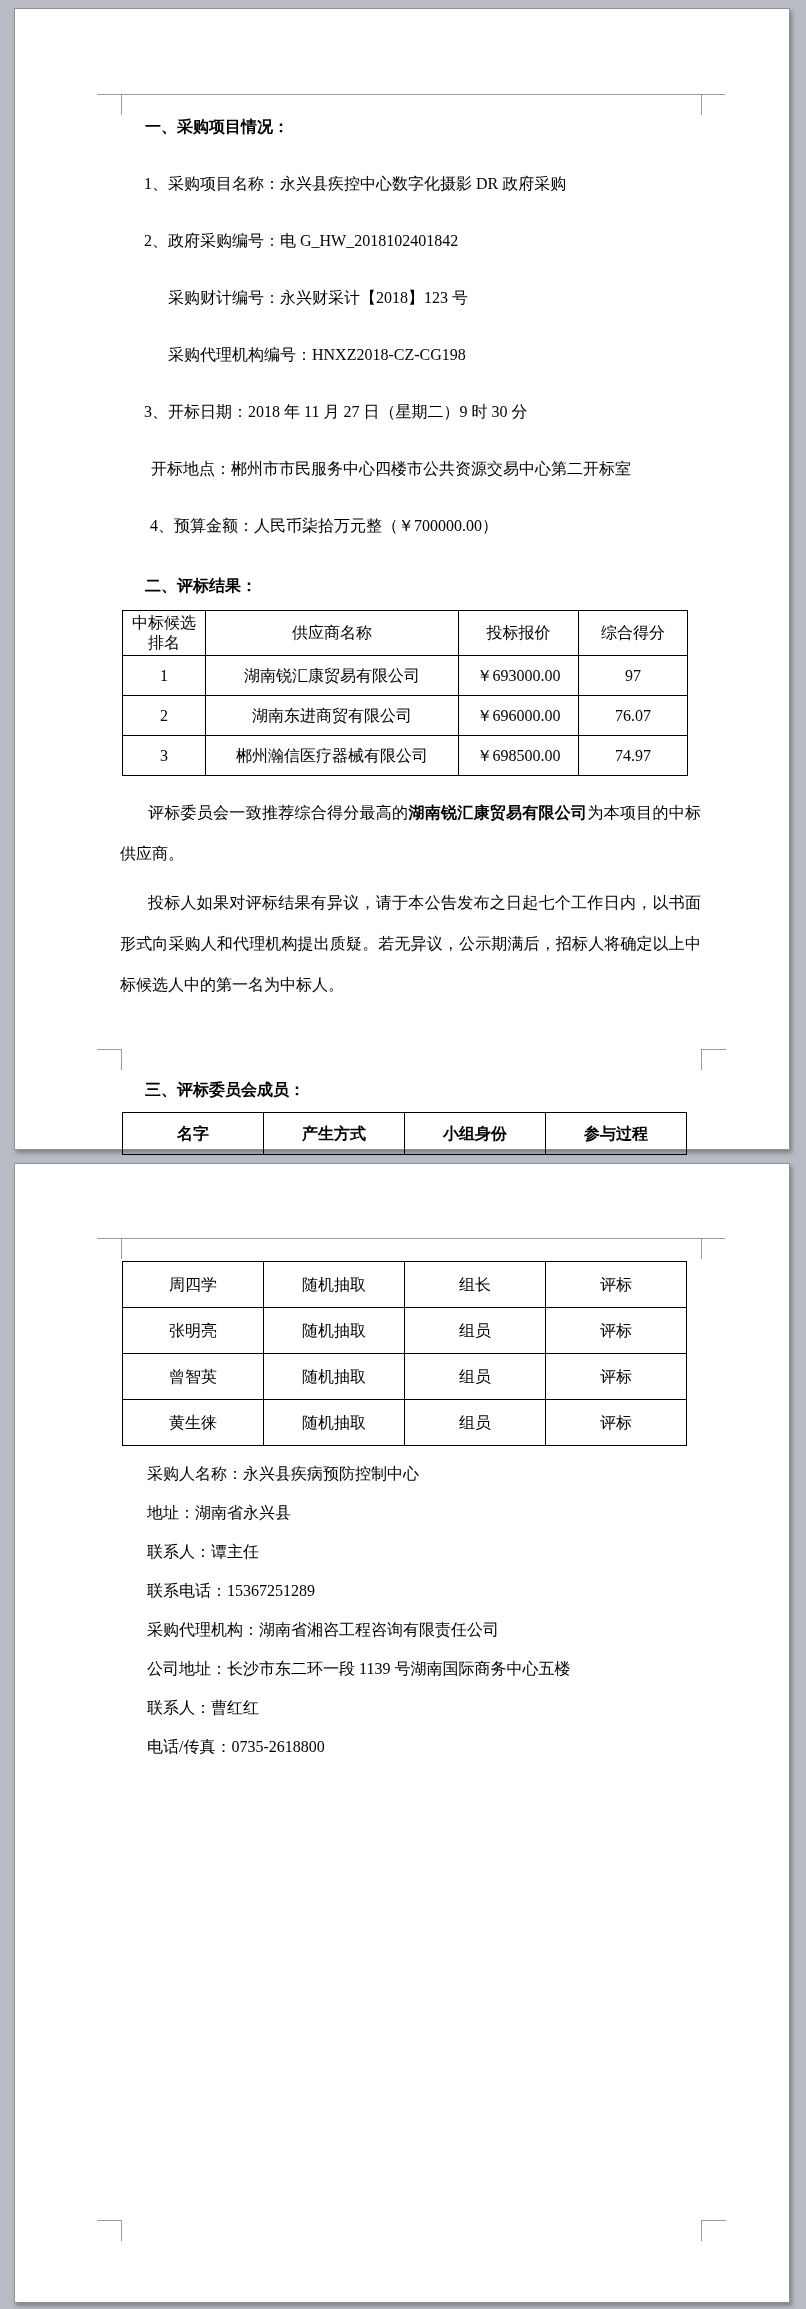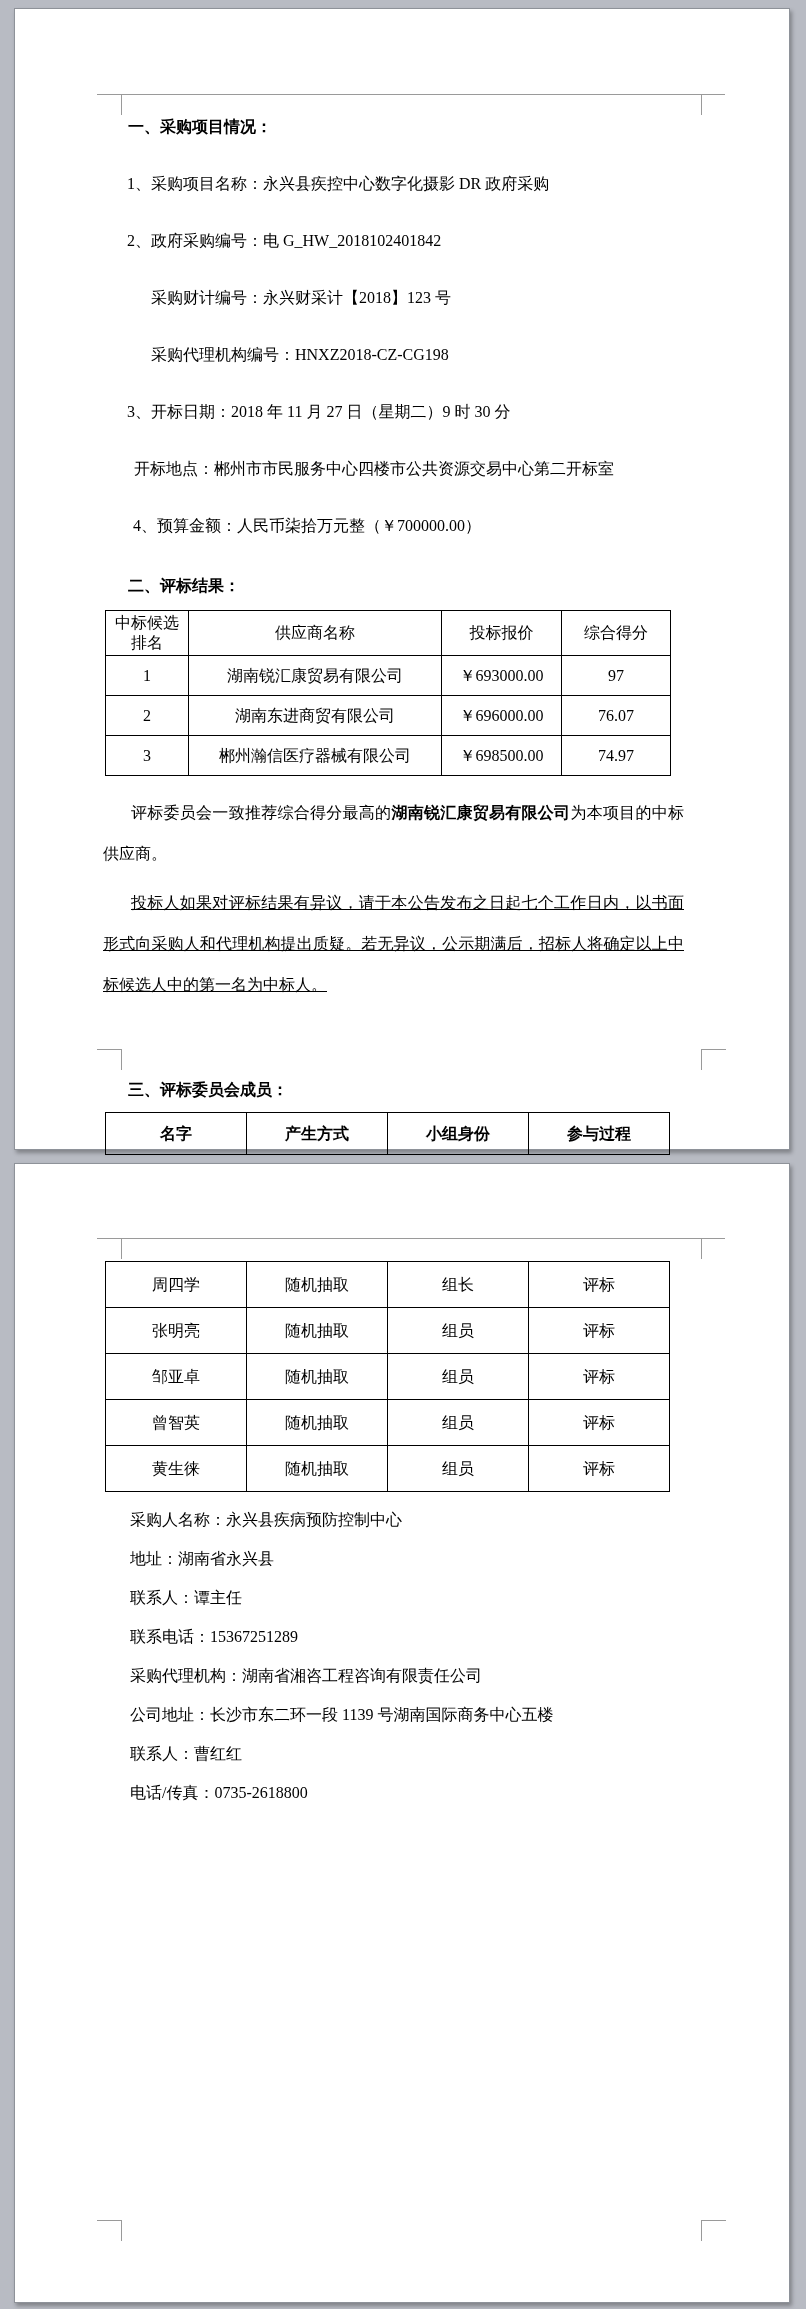--- a/index.html
+++ b/index.html
@@ -19,21 +19,21 @@
     box-sizing:border-box;
   }
   .page1{height:1142px;margin-bottom:13px;}
   .page2{height:1140px;}
   
   .bl{position:absolute;background:#9a9a9a;}
   .bl.h{height:1px;}
   .bl.v{width:1px;}
   .content{
     position:absolute;
-    left:88px;
+    left:105px;
     width:581px;
     top:0;
     font-size:16px;
     line-height:19px;
   }
   .h2{
     font-weight:bold;
     font-size:16px;
     margin:0;
     text-indent:25px;
@@ -45,21 +45,21 @@
   .i2{text-indent:31px;}
   .i3{text-indent:48px;}
   .ic{text-indent:27px;}
   p.para{
     margin:0;
     text-indent:28px;
     line-height:41px;
     text-align:justify;
   }
   p.para1{margin-top:16px;}
-  p.para2{margin-top:8px;text-decoration:underline;}
+  p.para2{margin-top:8px;}
   table{
     border-collapse:collapse;
     table-layout:fixed;
     margin-left:2px;
   }
   td,th{
     border:1px solid #000;
     text-align:center;
     vertical-align:middle;
     font-size:16px;
@@ -198,26 +198,20 @@
               <td>组长</td>
               <td>评标</td>
             </tr>
             <tr>
               <td>张明亮</td>
               <td>随机抽取</td>
               <td>组员</td>
               <td>评标</td>
             </tr>
             <tr>
-              <td>邹亚卓</td>
-              <td>随机抽取</td>
-              <td>组员</td>
-              <td>评标</td>
-            </tr>
-            <tr>
               <td>曾智英</td>
               <td>随机抽取</td>
               <td>组员</td>
               <td>评标</td>
             </tr>
             <tr>
               <td>黄生徕</td>
               <td>随机抽取</td>
               <td>组员</td>
               <td>评标</td>

